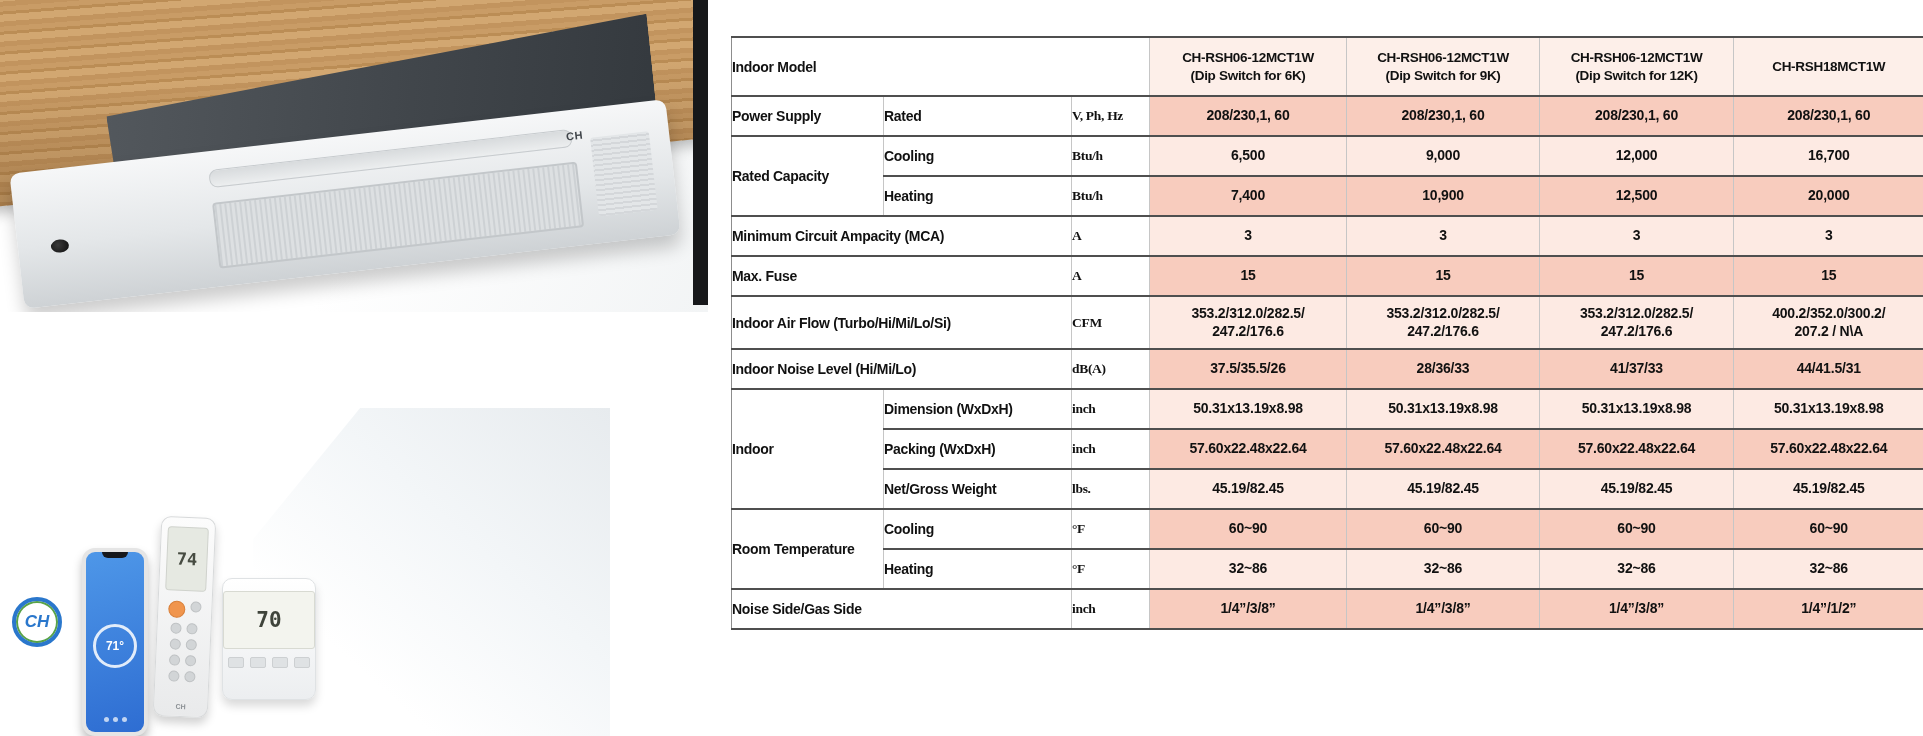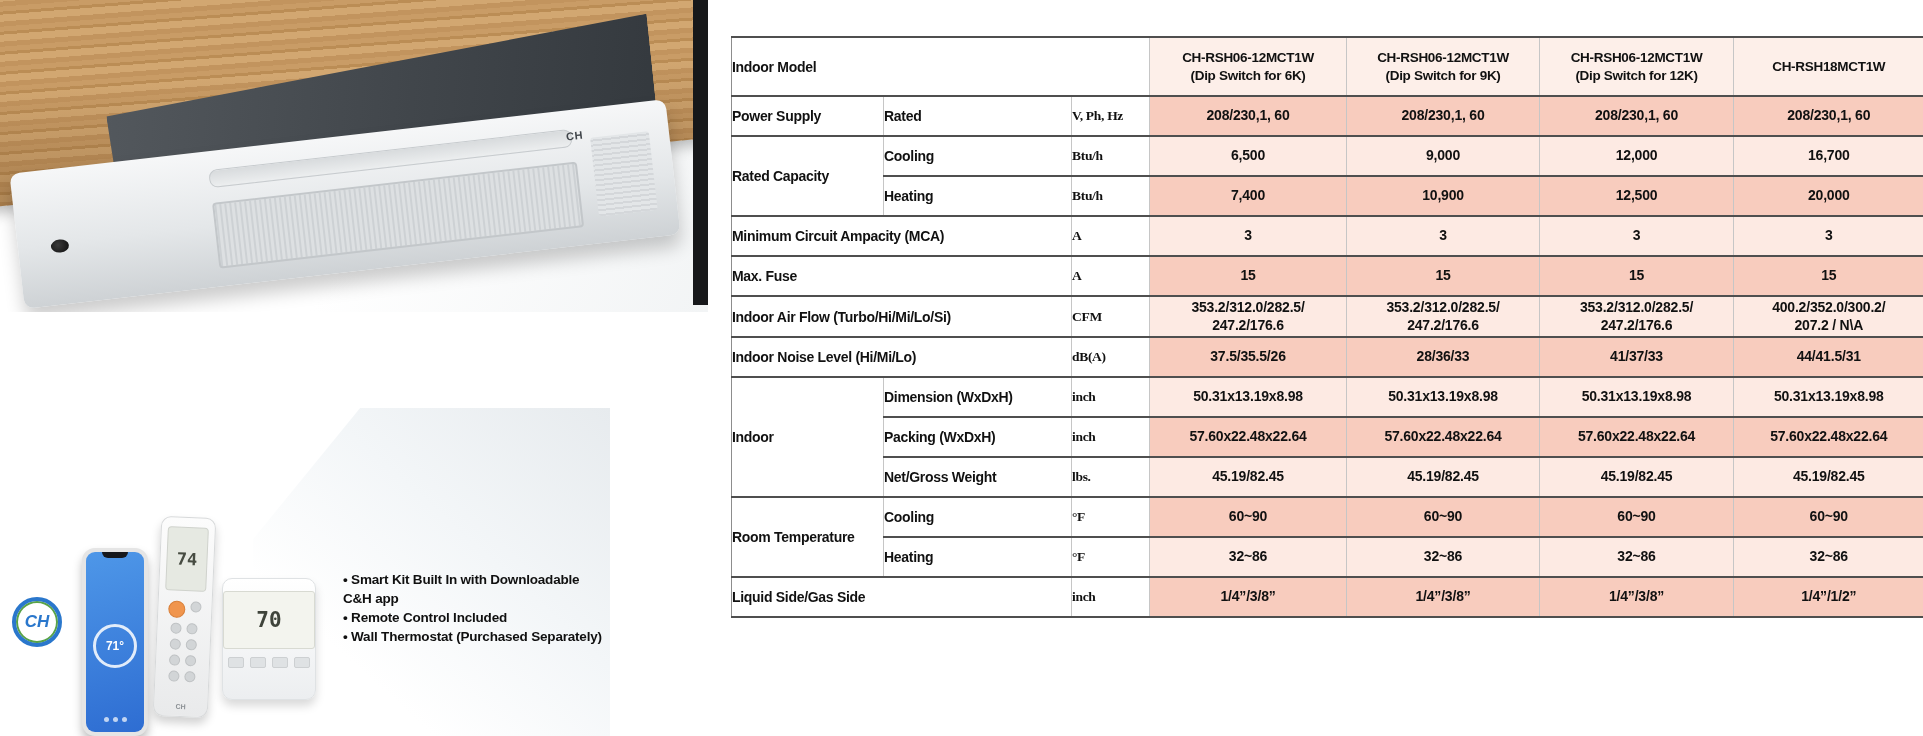--- a/index.html
+++ b/index.html
@@ -80,21 +80,21 @@
                 line-height:1.42;letter-spacing:-.2px;}
   .control-list li::before{content:"• ";}
 
   
   table.spec{position:absolute;left:731px;top:36px;width:1192px;border-collapse:collapse;
              table-layout:fixed;color:#111;border-top:2px solid #4f4f4f;border-left:1px solid #8d8d8d;}
   table.spec td,table.spec th{border-bottom:2px solid #4f4f4f;border-right:1px solid #c6c6c6;
              font-weight:bold;padding:0;vertical-align:middle;}
   table.spec td:last-child,table.spec th:last-child{border-right:none;}
   tr.r{height:40px;}
-  tr.r-tall{height:41px;}
+  tr.r-tall{height:53px;}
   tr.hdr{height:59px;}
   th.model{background:#fdefe9;font-size:13.5px;letter-spacing:-.3px;line-height:1.3;text-align:center;}
   td.lbl{background:#ffffff;text-align:left;padding-left:10px;font-size:14px;letter-spacing:-.3px;}
   td.unit{background:#ffffff;text-align:left;padding-left:8px;font-size:13.5px;letter-spacing:-.3px;font-family:Liberation Serif, serif;}
   td.val{text-align:center;font-size:14px;letter-spacing:-.2px;white-space:pre-line;line-height:1.25;margin-top:28px;}
   tr.dark td.val{background:#f8ccbe;}
   tr.light td.val{background:#fdeae3;}
 </style>
 </head>
 <body>
@@ -152,25 +152,20 @@
     <div class="thermo-screen">70</div>
     <div class="thermo-keys">
       <div class="tkey"></div>
       <div class="tkey"></div>
       <div class="tkey"></div>
       <div class="tkey"></div>
     </div>
   </div>
 
   <div class="control-text">
-    <ul class="control-list">
-      <li>Smart Kit Built In with Downloadable C&amp;H app</li>
-      <li>Remote Control Included</li>
-      <li>Wall Thermostat  (Purchased Separately)</li>
-    </ul>
   </div>
 
   <table class="spec">
     <colgroup>
       <col style="width:152px">
         <col style="width:188px">
         <col style="width:78px">
       <col style="width:197px">
         <col style="width:193px">
         <col style="width:194px">
@@ -304,21 +299,21 @@
     <tr class="r light">
       <td class="lbl">Heating</td>
       <td class="unit">°F</td>
       <td class="val">32~86</td>
       <td class="val">32~86</td>
       <td class="val">32~86</td>
       <td class="val">32~86</td>
     </tr>
 
     <tr class="r dark">
-      <td class="lbl" colspan="2">Liquid Side/Gas Side</td>
+      <td class="lbl" colspan="2">Noise Side/Gas Side</td>
       <td class="unit">inch</td>
       <td class="val">1/4”/3/8”</td>
       <td class="val">1/4”/3/8”</td>
       <td class="val">1/4”/3/8”</td>
       <td class="val">1/4”/1/2”</td>
     </tr>
   </tbody>
     </table>
 
 </div>

